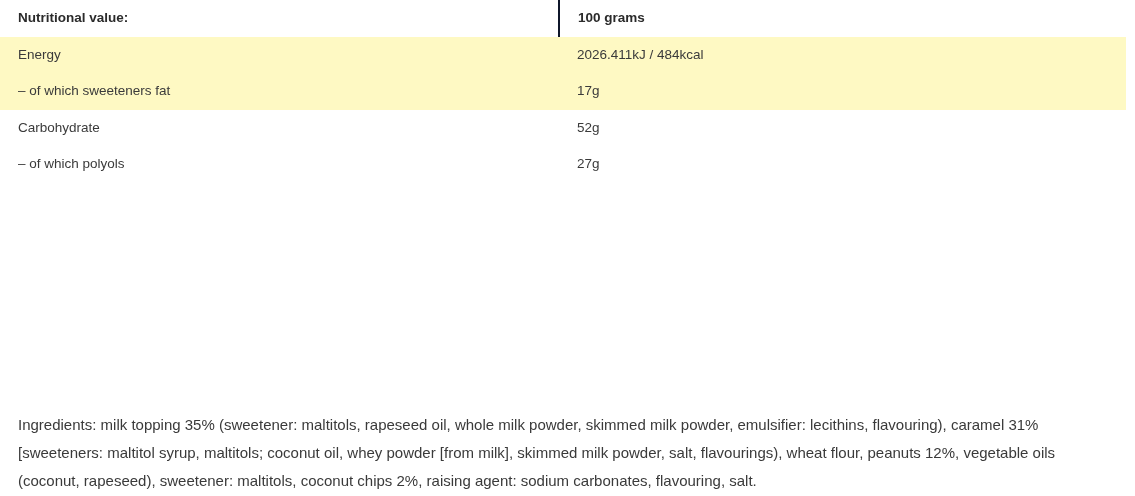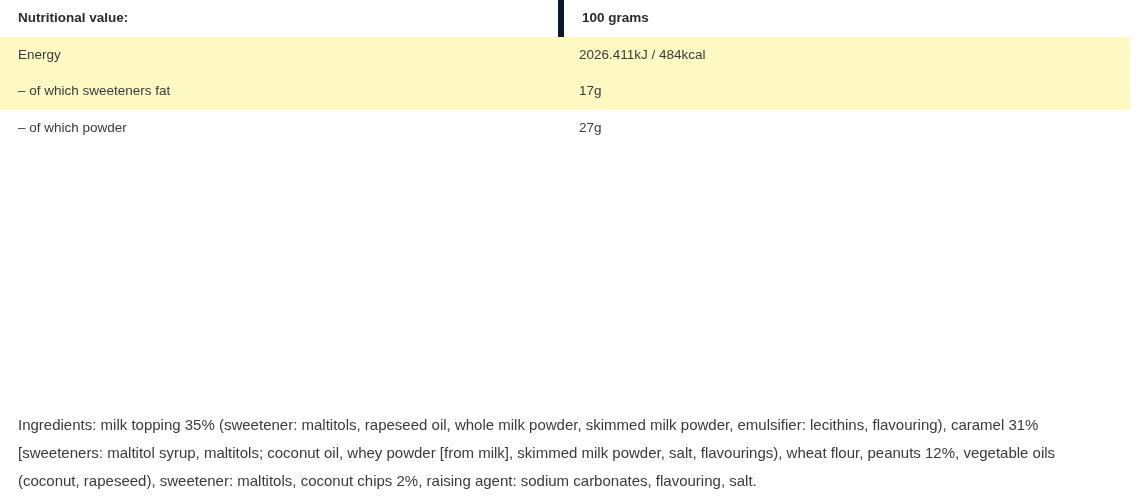--- a/index.html
+++ b/index.html
@@ -53,21 +53,21 @@
   }
   .col-label {
     width: 558px;
     border-right: 1px solid #e6e6e6;
   }
   .col-value {
     width: 566px;
   }
   tr.header-row .col-label,
   tr.header-row .col-value {
-    border-right: 6px solid #0f172a;
+    border-right: 2px solid #0f172a;
   }
   tr.header-row .col-value {
     border-right: 0;
   }
   .ingredients {
     position: absolute;
     left: 18px;
     top: 411px;
     width: 1100px;
     font-size: 15px;
@@ -103,25 +103,33 @@
 
       <tr class="odd">
         <td class="col-label">
           <div class="cell">– of which sweeteners fat</div>
         </td>
         <td class="col-value">
           <div class="cell">17g</div>
         </td>
       </tr>
 
+      <tr class="even">
+        <td class="col-label">
+          <div class="cell">Carbohydrate</div>
+        </td>
+        <td class="col-value">
+          <div class="cell">52g</div>
+        </td>
+      </tr>
 
 
       <tr class="even">
         <td class="col-label">
-          <div class="cell">– of which powder</div>
+          <div class="cell">– of which polyols</div>
         </td>
         <td class="col-value">
           <div class="cell">27g</div>
         </td>
       </tr>
 
 
     </tbody>
   </table>
 

